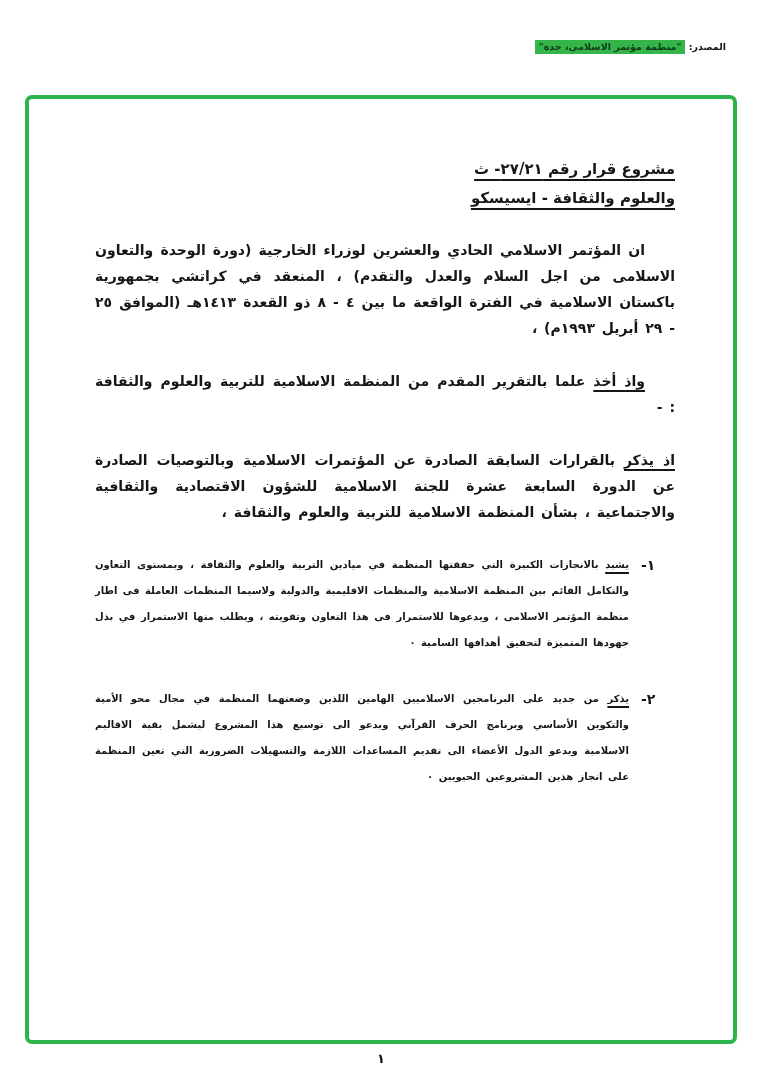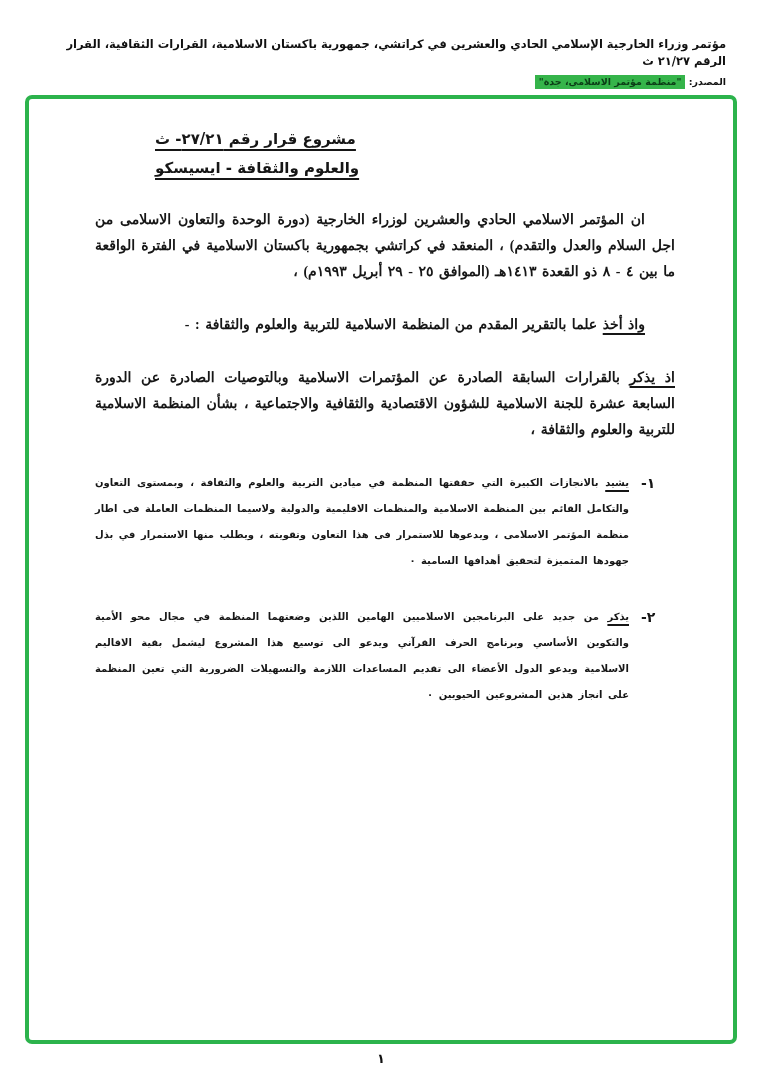--- a/index.html
+++ b/index.html
@@ -40,36 +40,35 @@
     position:absolute;
     top:95px;left:25px;
     width:712px;height:949px;
     border:4px solid var(--accent-green,#2cb34c);
     border-radius:7px;
     padding:26px 58px 16px 66px;
     background:#fff;
   }
 
   
-  .title-block{text-align:left;margin-bottom:24px;margin-left:60px;}
+  .title-block{text-align:right;margin-bottom:24px;margin-left:60px;margin-top:30px;}
   .title-line{
     font-size:15px;font-weight:700;line-height:29px;
     text-decoration:underline;
     text-underline-offset:5px;
     text-decoration-thickness:1.5px;
     white-space:nowrap;
   }
 
   
   .para{
     font-size:14px;font-weight:700;line-height:26px;
     text-align:justify;text-align-last:right;
     margin-bottom:27px;
     word-spacing:2px;
-    font-family:Liberation Serif, serif;
   }
   .para.indent{text-indent:30px;}
   .lead{
     text-decoration:underline;
     text-underline-offset:4px;
     text-decoration-thickness:1.5px;
   }
 
   
   .item{
@@ -95,21 +94,20 @@
     text-align:center;
   }
   .page-number{font-size:13px;font-weight:700;color:#111;}
 </style>
 </head>
 <body>
 
 <div class="page">
 
   <header class="doc-header">
-    <div class="header-citation">مؤتمر وزراء الخارجية الإسلامي الحادي والعشرين في كراتشي، جمهورية باكستان الاسلامية، القرارات الثقافية، القرار الرقم ٢١/٢٧ ث</div>
     <div class="source-line">
       <span>المصدر: </span><span class="source-highlight">"منظمة مؤتمر الاسلامى، جدة"</span>
     </div>
   </header>
 
   <main class="green-frame">
 
     <div class="title-block">
       <div class="title-line">مشروع قرار رقم ٢٧/٢١- ث</div>
       <div class="title-line">والعلوم والثقافة - ايسيسكو</div>

